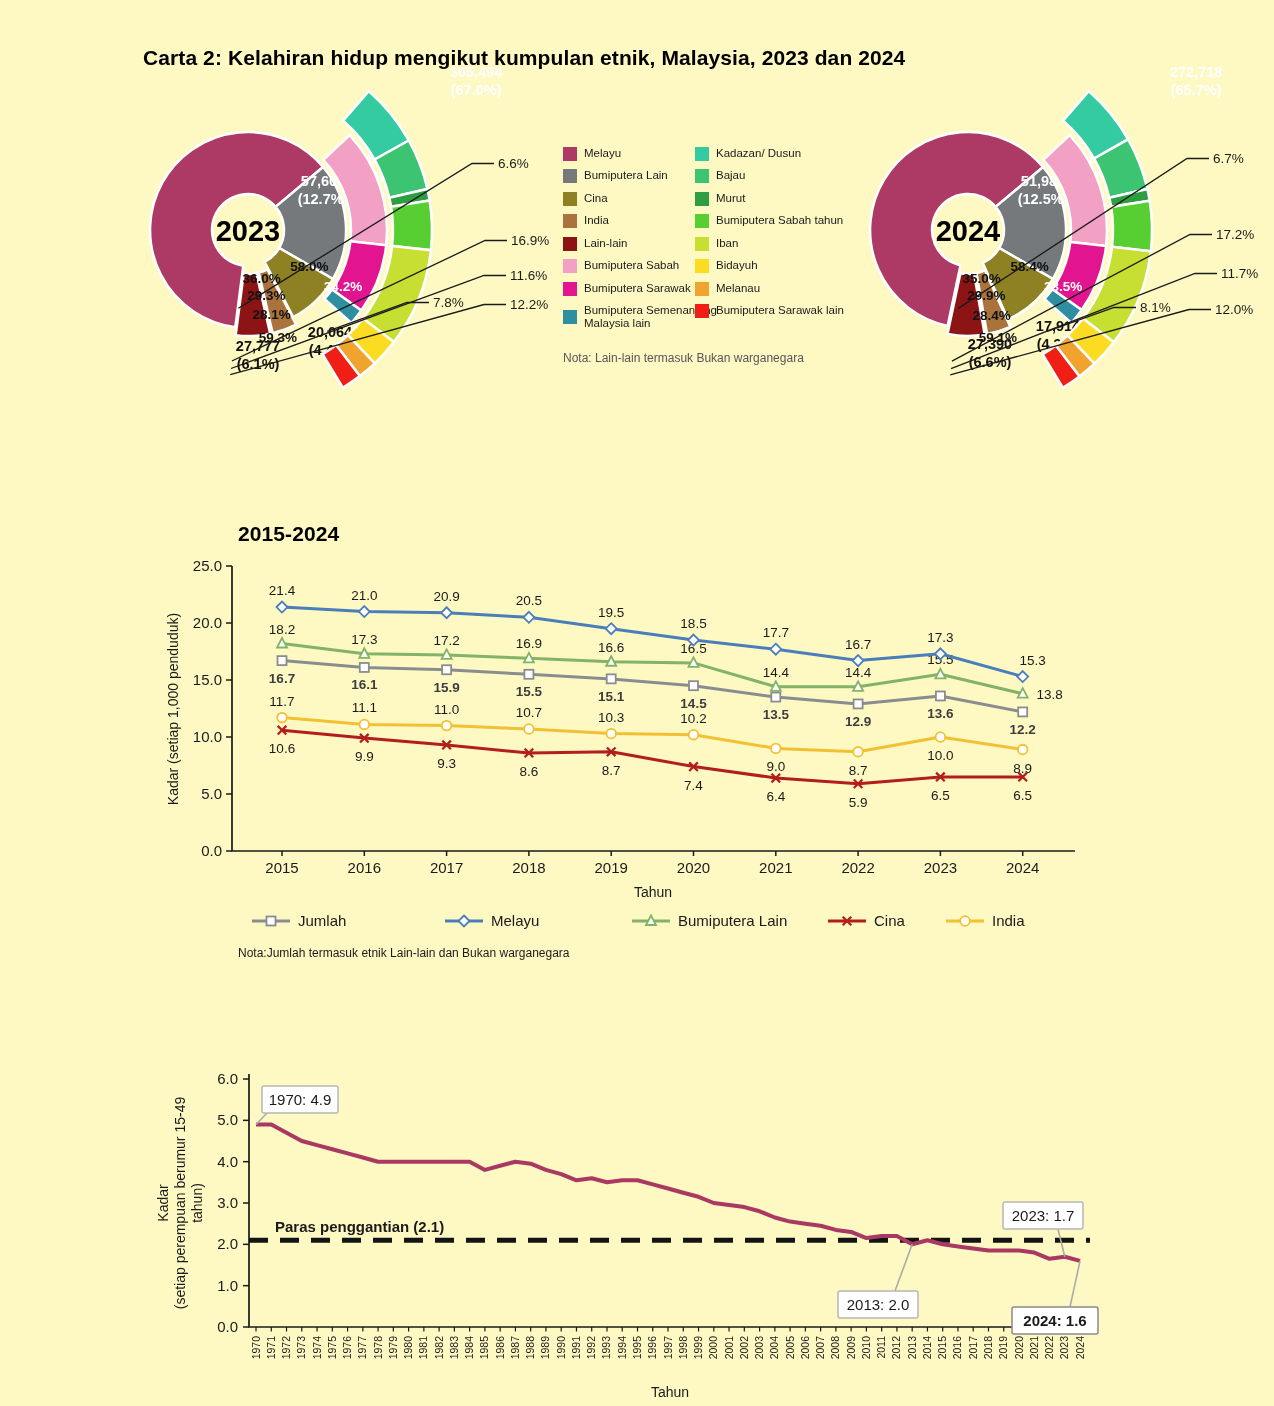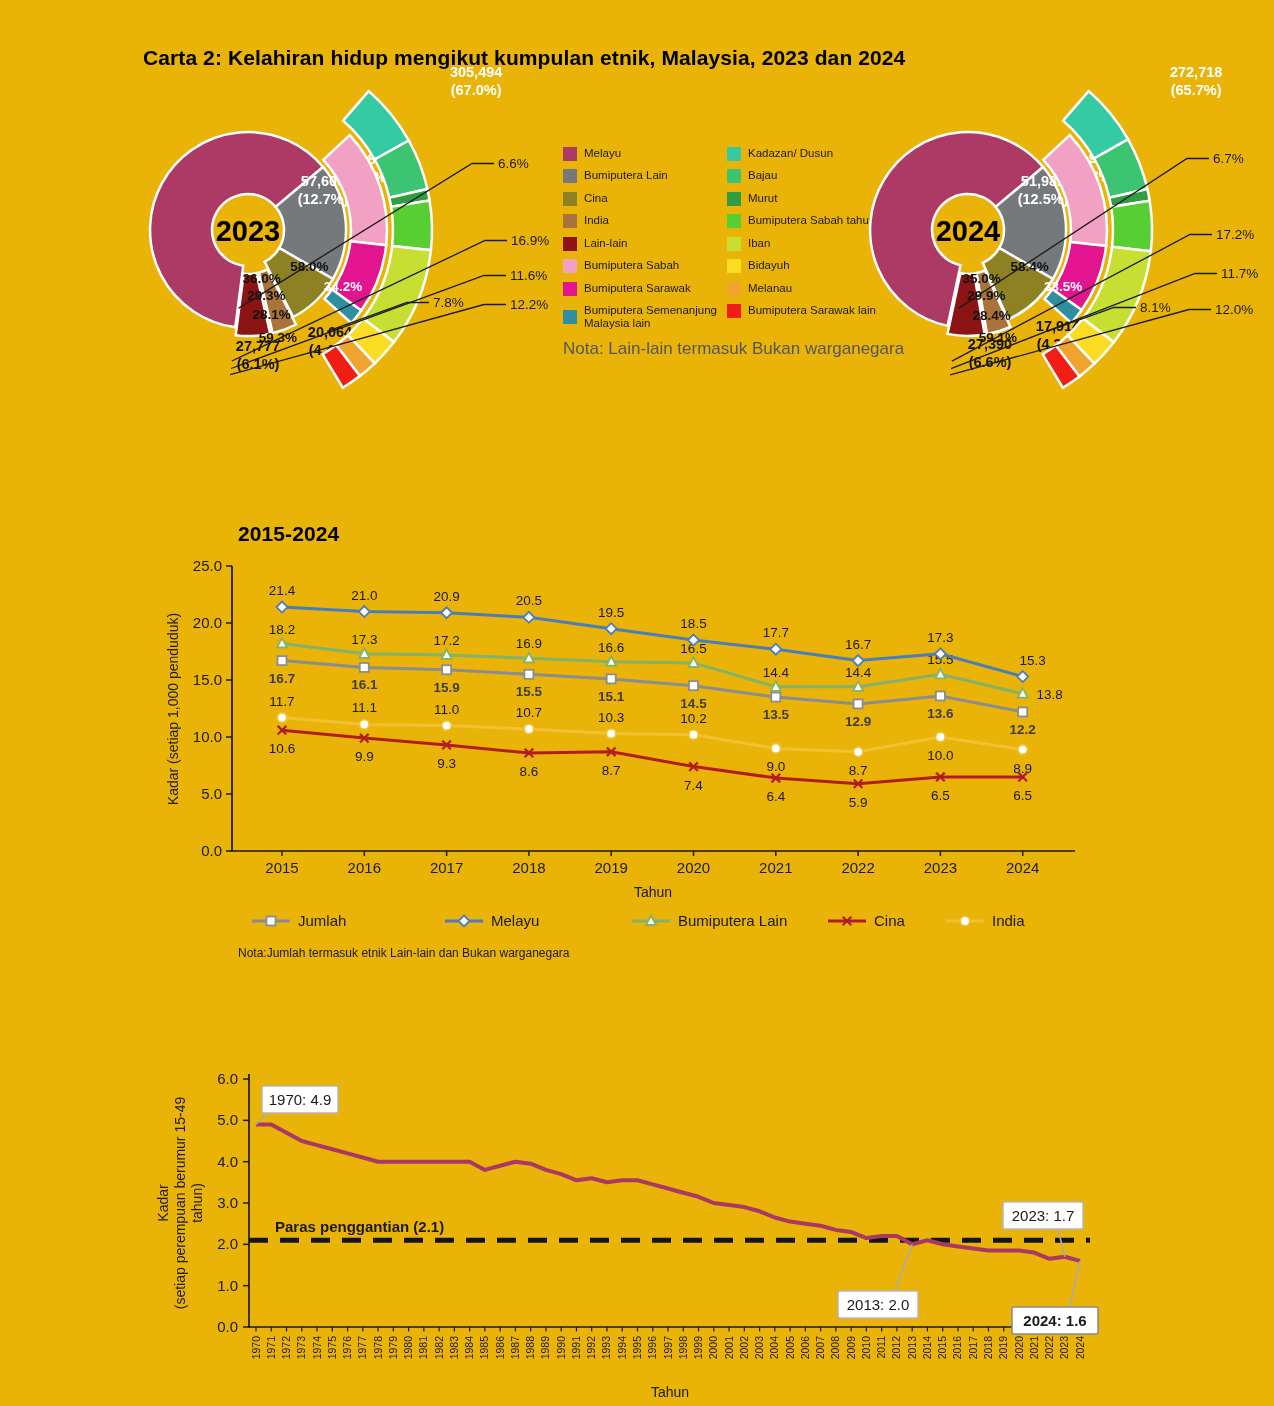--- a/index.html
+++ b/index.html
@@ -1,35 +1,35 @@
 <!DOCTYPE html>
 <html><head>
 <meta charset="utf-8">
 <style>
   html,body{margin:0;padding:0;background:#fff;}
-  .page{position:relative;width:1274px;height:1406px;background:#eab308;overflow:hidden;
+  .page{position:relative;width:1274px;height:1406px;background:#fef9c3;overflow:hidden;
         font-family:"Liberation Sans",sans-serif;color:#111;}
   .ctitle{position:absolute;font-size:21px;font-weight:700;color:#000;letter-spacing:.1px;}
   svg{position:absolute;overflow:visible;}
   svg text{font-family:"Liberation Sans",sans-serif;fill:#1a1a1a;}
   .wlab{fill:#fff;font-weight:700;font-size:14.5px;text-anchor:middle;}
   .blab{fill:#111;font-weight:700;font-size:14.5px;text-anchor:middle;}
   .pctB{fill:#111;font-weight:600;font-size:13.5px;text-anchor:middle;}
   .pctW{fill:#fff;font-weight:600;font-size:13.5px;text-anchor:middle;}
   .co{font-size:13.5px;}
   .year{font-size:29px;font-weight:700;text-anchor:middle;fill:#000;}
   .tick{font-size:15px;}
   .vlab{font-size:13.5px;text-anchor:middle;}
   .vlabB{font-size:13.5px;font-weight:700;fill:#3d3d3f;text-anchor:middle;}
   .leg3{font-size:15px;}
   .axl{font-size:14px;text-anchor:middle;}
   .c2legend{position:absolute;top:146px;font-size:11.5px;line-height:1.15;color:#1a1a1a;}
   .lrow{display:flex;align-items:center;margin-bottom:7.5px;min-height:15px;}
   .sw{width:14px;height:14px;flex:0 0 14px;margin-right:7px;}
-  .c2nota{position:absolute;left:563px;top:339px;font-size:17px;color:#55565a;}
+  .c2nota{position:absolute;left:563px;top:351px;font-size:12px;color:#55565a;}
   .c3nota{position:absolute;left:238px;top:946px;font-size:12px;color:#1a1a1a;}
   .annT{font-size:15px;text-anchor:middle;}
 </style>
 </head>
 <body>
 
 <div class="page">
 
   <div class="ctitle" style="left:143px;top:46px;">Carta 2: Kelahiran hidup mengikut kumpulan etnik, Malaysia, 2023 dan 2024</div>
 
@@ -106,21 +106,21 @@
       </div>
       <div class="lrow">
         <span class="sw" style="background: rgb(227, 20, 143);"></span>
         <span>Bumiputera Sarawak</span>
       </div>
       <div class="lrow">
         <span class="sw" style="background: rgb(46, 143, 160);"></span>
         <span>Bumiputera Semenanjung Malaysia lain</span>
       </div>
     </div>
-  <div class="c2legend" style="left:727px;width:150px;text-align:center;" id="c2legR">
+  <div class="c2legend" style="left:695px;width:150px;text-align:center;" id="c2legR">
       <div class="lrow">
         <span class="sw" style="background: rgb(53, 203, 162);"></span>
         <span>Kadazan/ Dusun</span>
       </div>
       <div class="lrow">
         <span class="sw" style="background: rgb(60, 196, 114);"></span>
         <span>Bajau</span>
       </div>
       <div class="lrow">
         <span class="sw" style="background: rgb(47, 158, 65);"></span>

